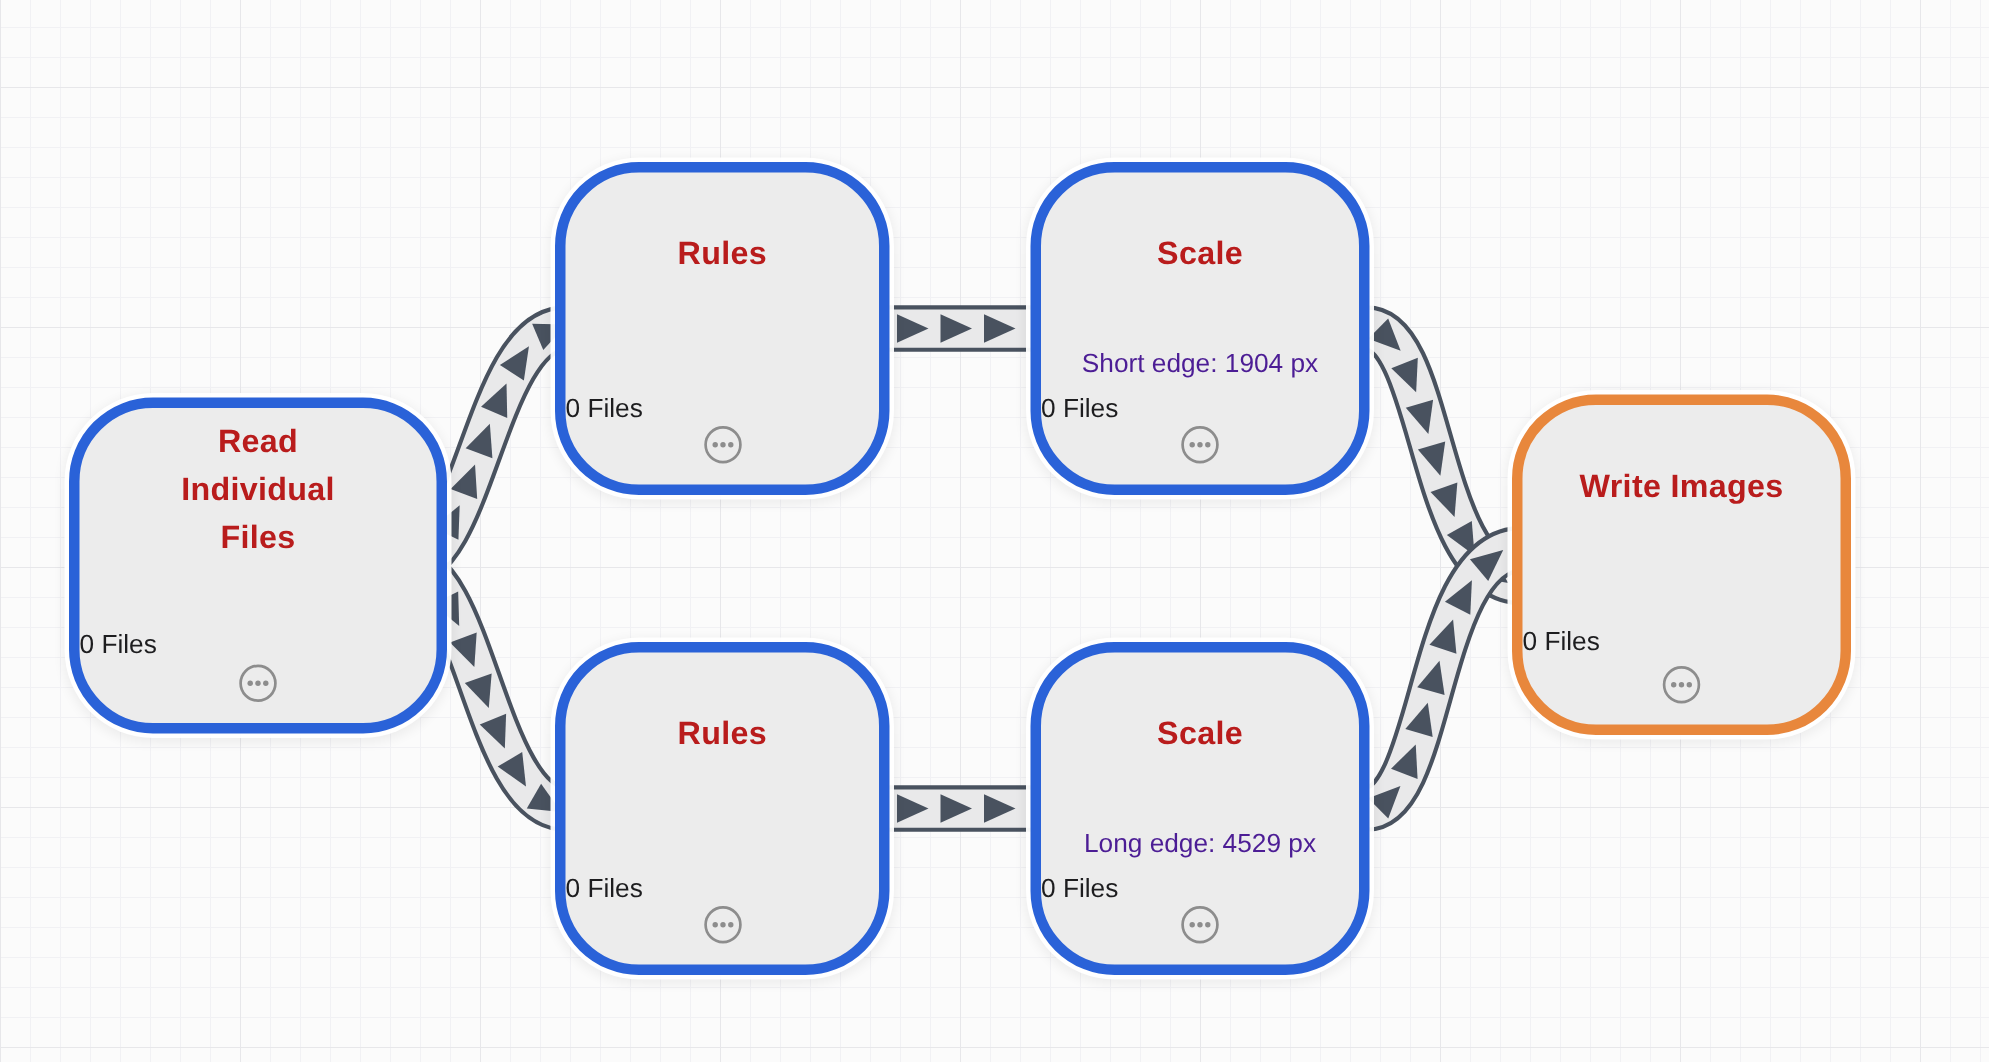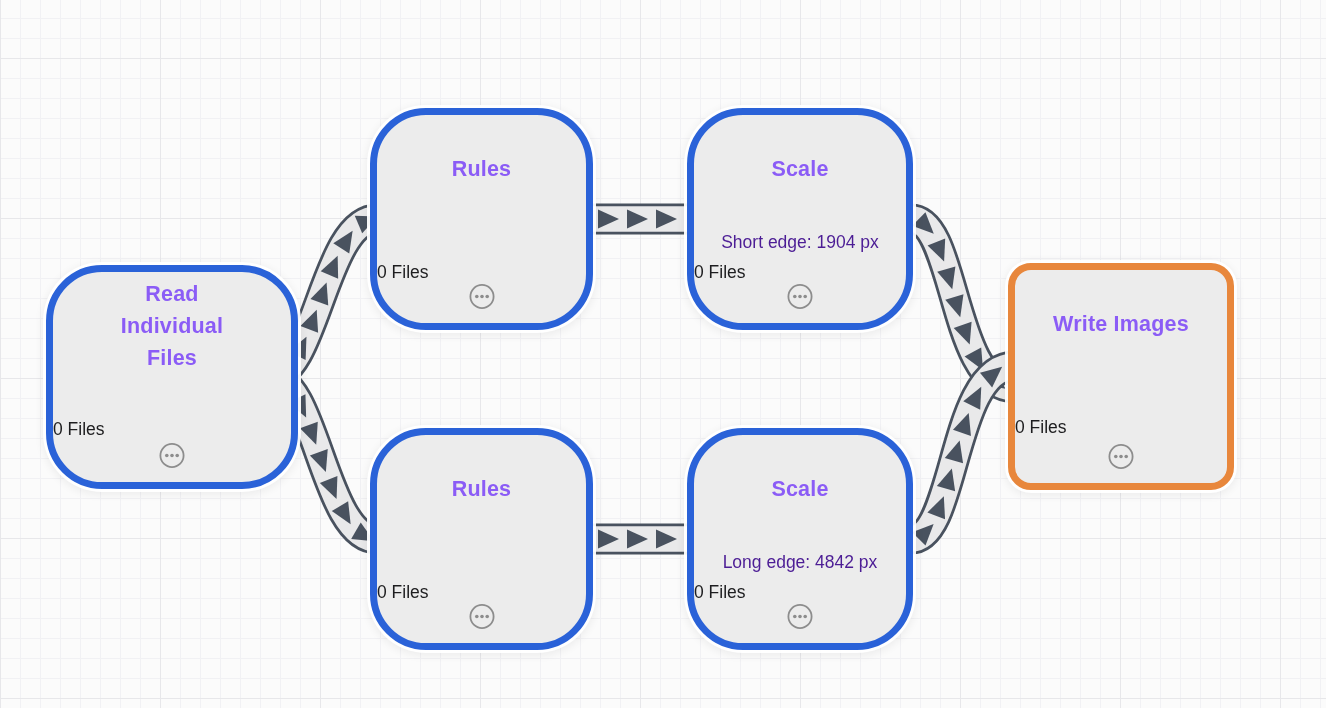--- a/index.html
+++ b/index.html
@@ -19,27 +19,27 @@
   }
   .wires{position:absolute;inset:0;}
   .node{
     position:absolute;
     box-sizing:border-box;
     background:var(--node-fill,#ececec);
     border:7px solid var(--blue,#2a62d8);
     border-radius:56px;
     box-shadow:0 0 0 3px rgba(255,255,255,.95), 0 2px 8px 4px rgba(0,0,0,.06);
   }
-  .node.accent-orange{border-color:var(--orange,#e8873c);border-radius:23px;}
+  .node.accent-orange{border-color:var(--orange,#e8873c);}
   .node-title{
     position:absolute;top:54px;left:0;right:0;
     transform:translateY(-50%);
     text-align:center;
     font-size:21.5px;line-height:32px;font-weight:700;
-    color:#8b5cf6;letter-spacing:.2px;
+    color:#b91c1c;letter-spacing:.2px;
   }
   .node-title.narrow{left:50%;width:140px;transform:translate(-50%,-50%);}
   .node-sub{
     position:absolute;top:117px;left:0;right:0;
     text-align:center;
     font-size:17.5px;color:#4c1d95;
   }
   .node-files{
     position:absolute;top:147px;left:0;right:0;
     text-align:left;
@@ -165,21 +165,21 @@
         <circle cx="13.5" cy="13.5" r="11.6" fill="none" stroke="#8d8d8d" stroke-width="1.8"></circle>
         <circle cx="8.3" cy="13.5" r="1.8" fill="#8d8d8d"></circle>
           <circle cx="13.5" cy="13.5" r="1.8" fill="#8d8d8d"></circle>
           <circle cx="18.7" cy="13.5" r="1.8" fill="#8d8d8d"></circle>
       </svg>
     </button>
   </div>
 
   <div class="node accent-blue" style="left:687px;top:428px;width:226px;height:222px">
     <div class="node-title">Scale</div>
-    <div class="node-sub">Long edge: 4842 px</div>
+    <div class="node-sub">Long edge: 4529 px</div>
     <div class="node-files">0 Files</div>
     <button type="button" class="node-options">
       <svg width="27" height="27" viewBox="0 0 27 27">
         <circle cx="13.5" cy="13.5" r="11.6" fill="none" stroke="#8d8d8d" stroke-width="1.8"></circle>
         <circle cx="8.3" cy="13.5" r="1.8" fill="#8d8d8d"></circle>
           <circle cx="13.5" cy="13.5" r="1.8" fill="#8d8d8d"></circle>
           <circle cx="18.7" cy="13.5" r="1.8" fill="#8d8d8d"></circle>
       </svg>
     </button>
   </div>

